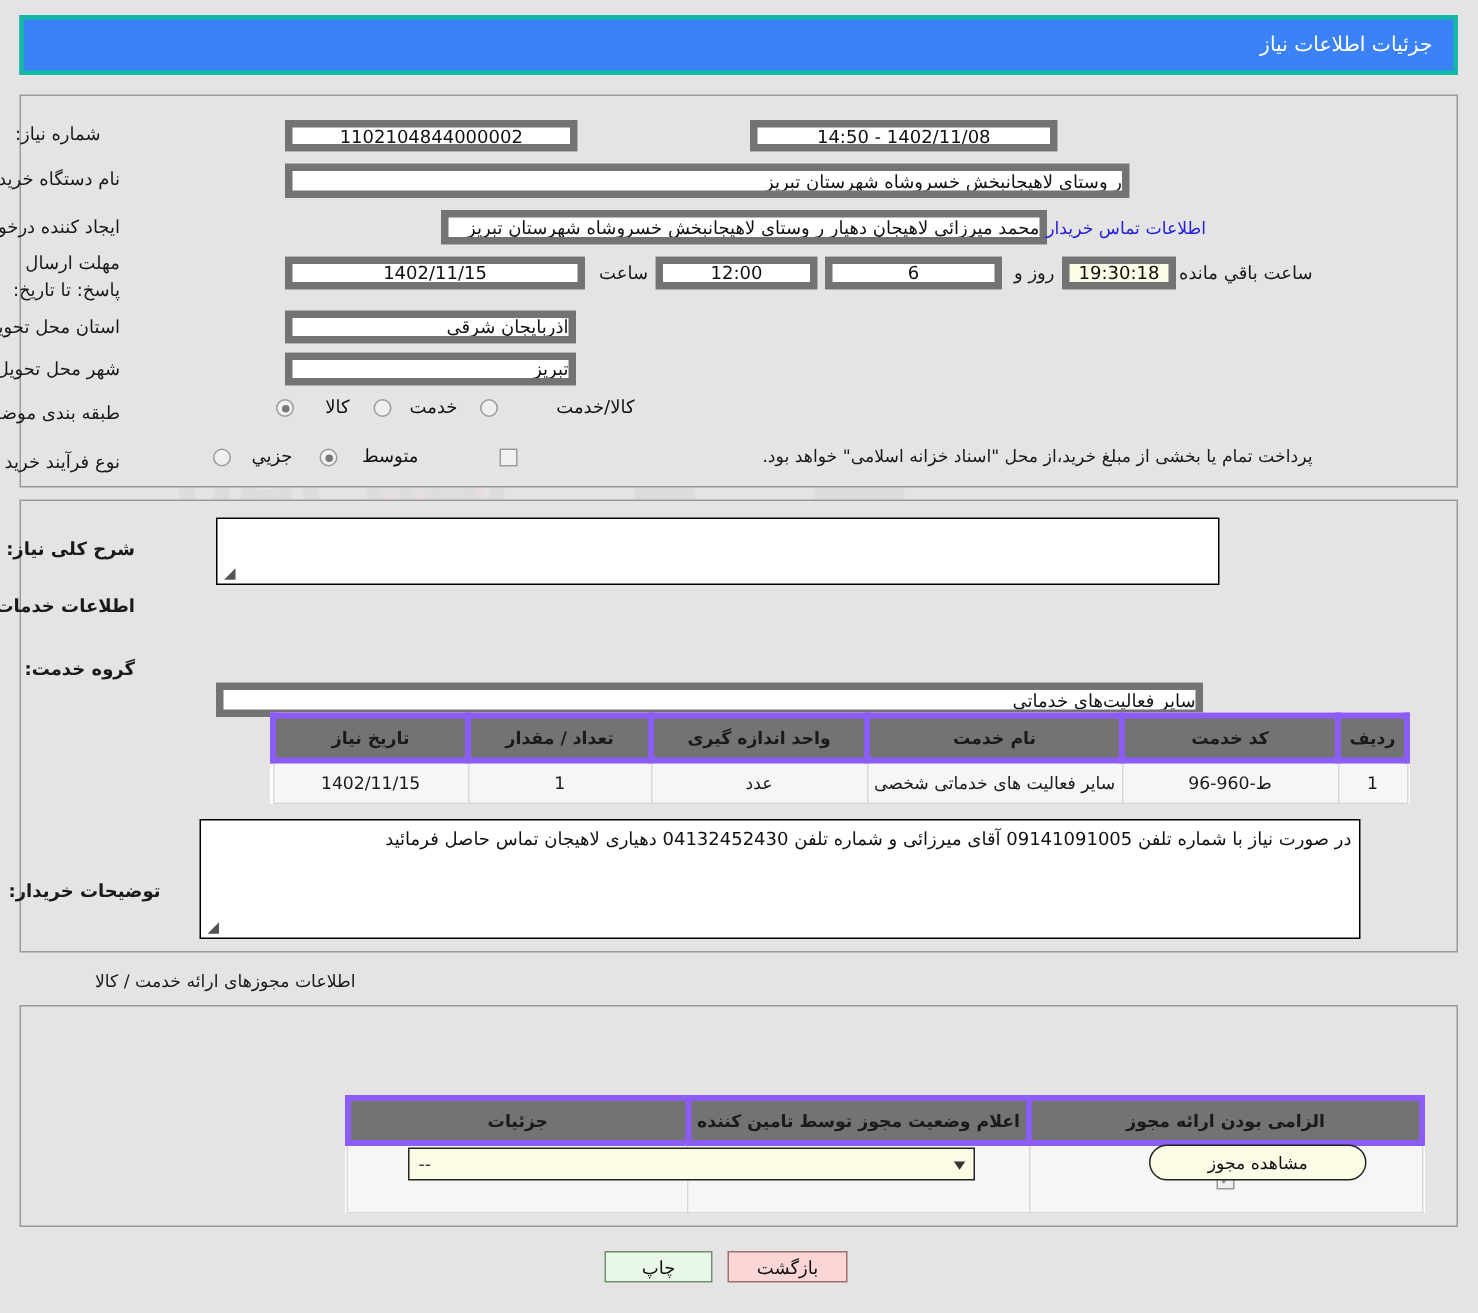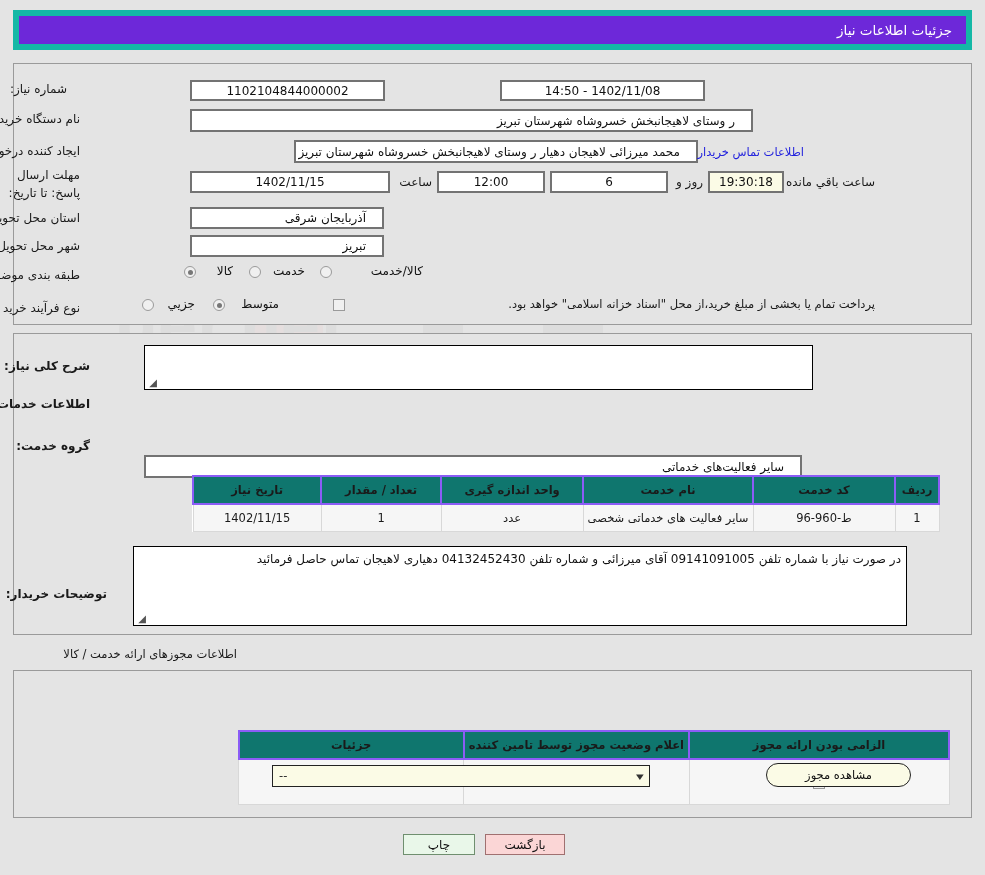--- a/index.html
+++ b/index.html
@@ -23,22 +23,22 @@
     height: 875px;
   }
 
   
   .header-bar {
     position: absolute;
     top: 10px;
     right: 13px;
     left: 13px;
     height: 40px;
-    background: #6d28d9;
-    border: 6px solid #14b8a6;
+    background: #3b82f6;
+    border: 3px solid #14b8a6;
     box-sizing: border-box;
     display: flex;
     align-items: center;
     justify-content: flex-start;
     padding-right: 14px;
   }
   .header-title {
     color: #ffffff;
     font-size: 13.5px;
     font-weight: normal;
@@ -60,27 +60,27 @@
   .lbl {
     position: absolute;
     font-size: 12px;
     color: #1a1a1a;
     text-align: left;
     white-space: nowrap;
   }
   .fld {
     position: absolute;
     background: #ffffff;
-    border: 2px solid #737373;
+    border: 5px solid #737373;
     box-sizing: border-box;
     font-size: 12px;
     color: #111;
     display: flex;
     align-items: center;
-    padding: 0 16px;
+    padding: 0 0;
     white-space: nowrap;
     overflow: hidden;
   }
   .fld-center { justify-content: center; }
   .fld-right  { justify-content: flex-start; }
   .fld-yellow {
     background: #fbfbe6;
   }
   .inline-lbl {
     position: absolute;
@@ -164,22 +164,22 @@
 
   
   .tbl {
     position: absolute;
     border-collapse: collapse;
     font-size: 11.5px;
     background: #fff;
     border: 1px solid #b5b5b5;
   }
   .tbl th {
-    background: #0f766e;
-    border: 2px solid #8b5cf6;
+    background: #737373;
+    border: 4px solid #8b5cf6;
     font-weight: bold;
     font-size: 11.5px;
     color: #1a1a1a;
     padding: 6px 4px;
     text-align: center;
     white-space: nowrap;
   }
   .tbl td {
     background: #f6f6f6;
     border: 1px solid #d8d8d8;

